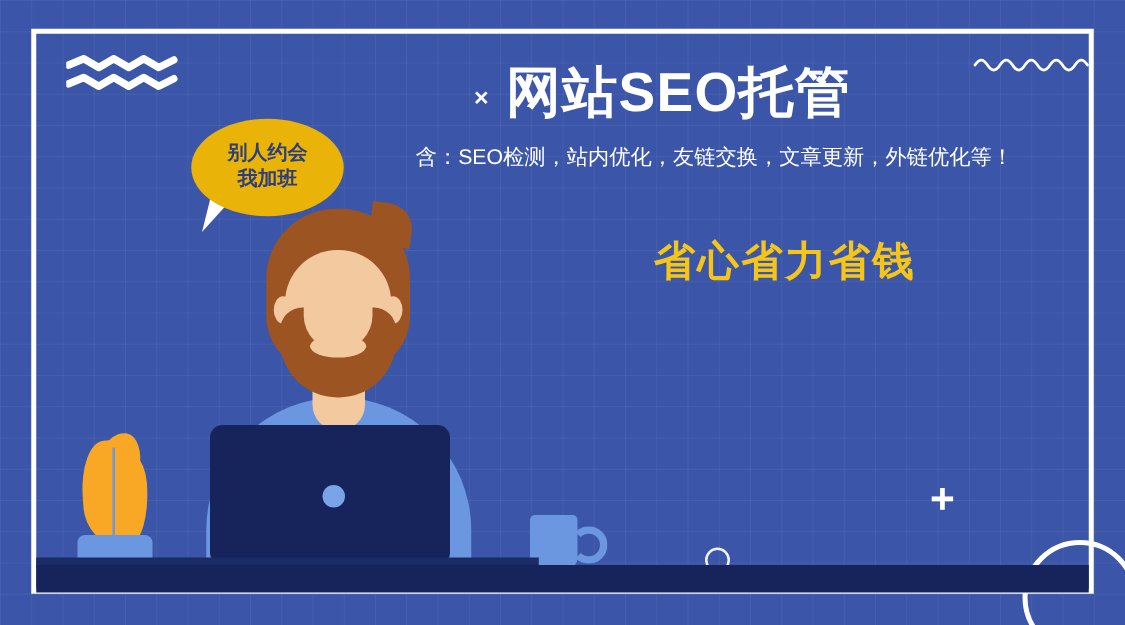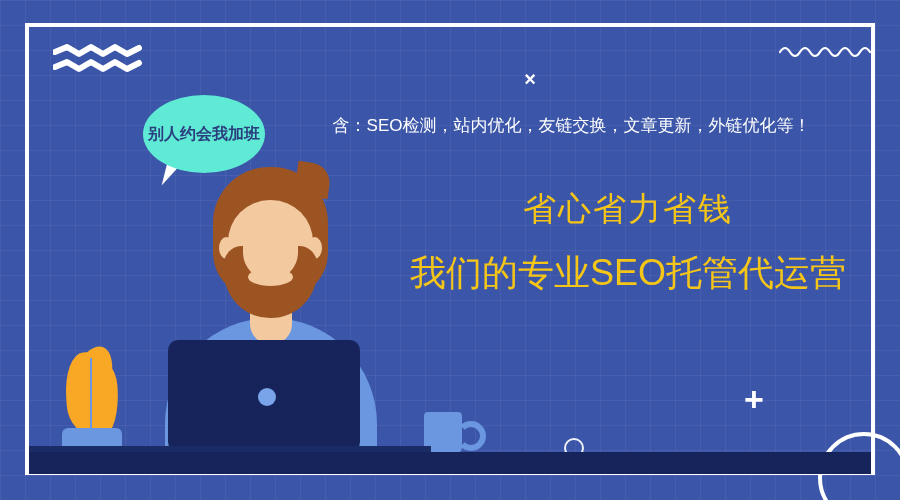--- a/index.html
+++ b/index.html
@@ -58,30 +58,30 @@
   }
   .subtitle{
     position:absolute;left:284px;top:114px;width:575px;
     text-align:center;color:#ffffff;font-size:17px;white-space:nowrap;
   }
   .yellow-lines{
     position:absolute;left:378px;top:192px;width:500px;
     text-align:center;
   }
   .yline{
-    color:#F5C518;font-weight:normal;white-space:nowrap;line-height:1;
+    color:#F5C518;font-weight:bold;white-space:nowrap;line-height:1;
   }
   .yline-1{font-size:33px;margin-bottom:30px;letter-spacing:2px;}
   .yline-2{font-size:36px;margin-bottom:28px;letter-spacing:0px;}
   .yline-3{font-size:36px;letter-spacing:0px;}
   
   .bubble{
-    position:absolute;left:143px;top:95px;width:122px;height:78px;
-    background:#5eead4;border-radius:50%;
-    display:flex;align-items:center;justify-content:center;
+    position:absolute;left:153px;top:95px;width:122px;height:78px;
+    background:#eab308;border-radius:50%;
+    display:flex;flex-direction:column;align-items:center;justify-content:center;
     z-index:6;
   }
   .bubble-line{
     color:#2b3f7e;font-size:16px;font-weight:bold;line-height:1.3;
     white-space:nowrap;
   }
   .bubble-tail{
     position:absolute;left:165px;top:158px;width:0;height:0;
     border-left:16px solid #ffffff;
     border-bottom:30px solid transparent;
@@ -198,27 +198,27 @@
   <svg class="wave-tr" viewBox="0 0 100 18">
     <path d="M2,10 Q7,2 12,10 T22,10 T32,10 T42,10 T52,10 T62,10 T72,10 T82,10 T92,10" fill="none" stroke="#ffffff" stroke-width="2.2" stroke-linecap="round"></path>
   </svg>
 
   <div class="circle-br"></div>
   <div class="small-circle"></div>
   <div class="plus-mark">+</div>
 
   <div class="title-row">
     <span class="title-x">×</span>
+    <span class="title-main">网站SEO托管</span>
   </div>
 
   <div class="subtitle">含：SEO检测，站内优化，友链交换，文章更新，外链优化等！</div>
 
   <div class="yellow-lines">
     <div class="yline yline-1">省心省力省钱</div>
-    <div class="yline yline-2">我们的专业SEO托管代运营</div>
   </div>
 
   <div class="bubble-tail"></div>
   <div class="bubble">
     <div class="bubble-line">别人约会</div>
     <div class="bubble-line">我加班</div>
   </div>
 
   <div class="person">
     <div class="body"></div>

